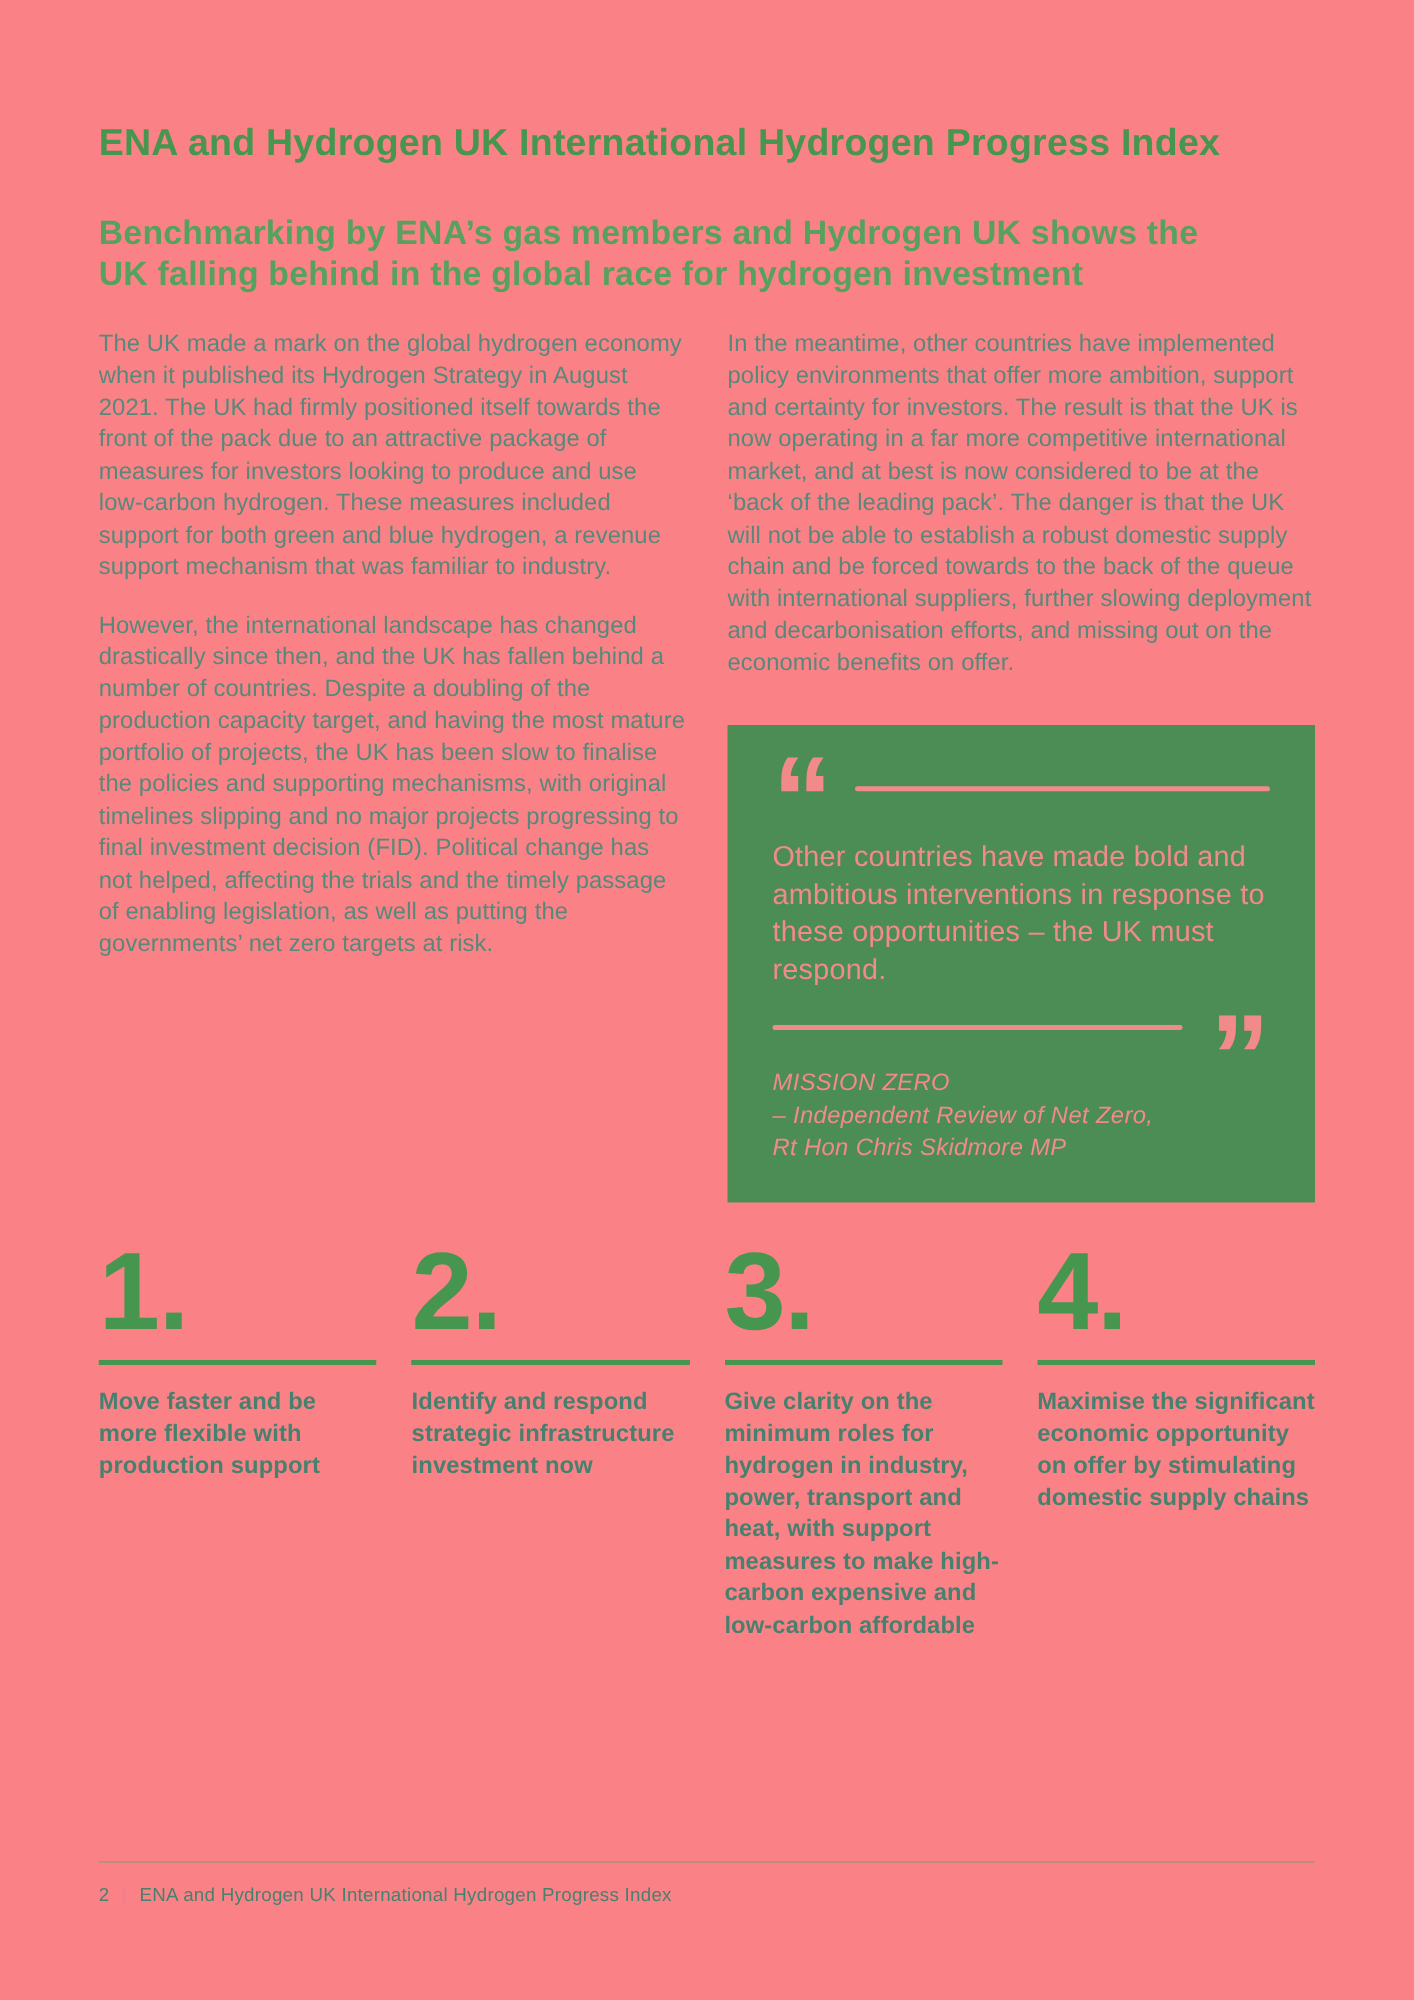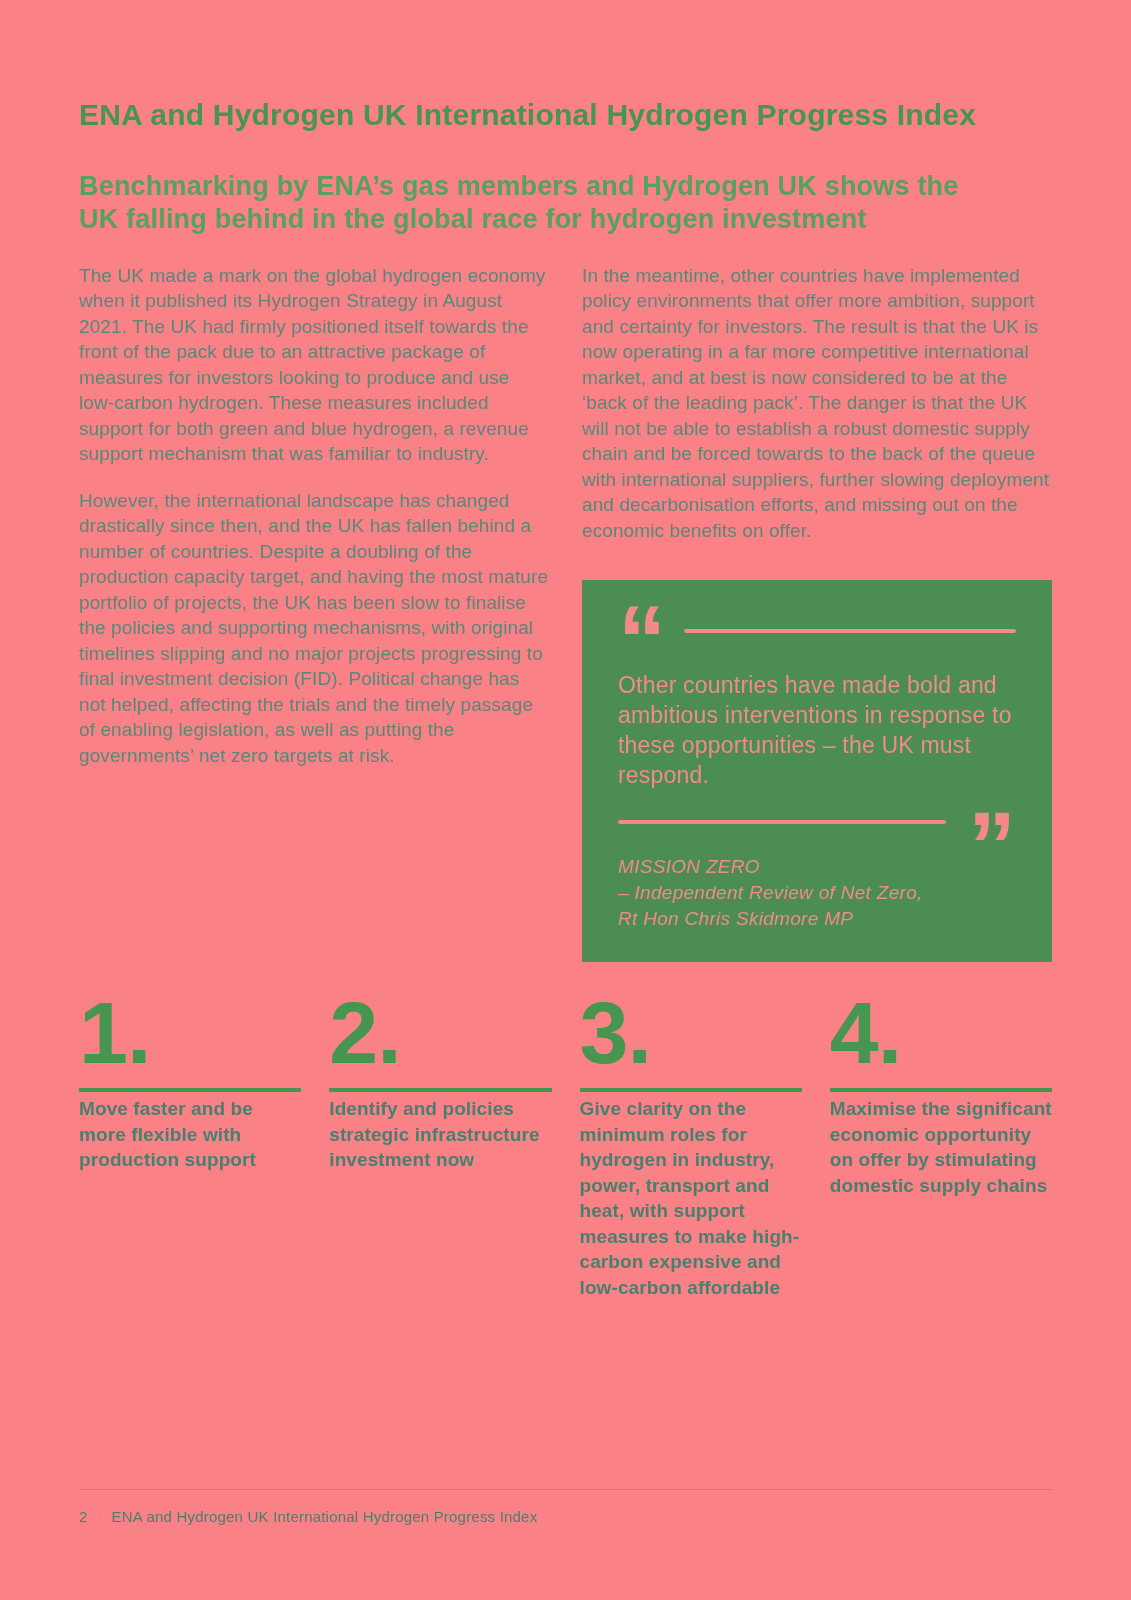--- a/index.html
+++ b/index.html
@@ -135,21 +135,21 @@
     font-weight: 700;
     line-height: 90px;
     letter-spacing: -1px;
   }
   .rec-rule {
     height: 4px;
     background: var(--heading, #46964f);
     margin-top: 10px;
   }
   .rec-text {
-    margin-top: 4px;
+    margin-top: 17px;
     color: var(--rec_text, #47806f);
     font-size: 19px;
     font-weight: 700;
     line-height: 25.5px;
     letter-spacing: 0.1px;
   }
   .footer-rule {
     position: absolute;
     left: 79px;
     right: 79px;
@@ -209,21 +209,21 @@
 
   <div class="rec-grid">
     <div class="rec-item">
       <div class="rec-num">1.</div>
       <div class="rec-rule"></div>
       <div class="rec-text">Move faster and be more flexible with production support</div>
     </div>
     <div class="rec-item">
       <div class="rec-num">2.</div>
       <div class="rec-rule"></div>
-      <div class="rec-text">Identify and policies strategic infrastructure investment now</div>
+      <div class="rec-text">Identify and respond strategic infrastructure investment now</div>
     </div>
     <div class="rec-item">
       <div class="rec-num">3.</div>
       <div class="rec-rule"></div>
       <div class="rec-text">Give clarity on the minimum roles for hydrogen in industry, power, transport and heat, with support measures to make high-carbon expensive and low-carbon affordable</div>
     </div>
     <div class="rec-item">
       <div class="rec-num">4.</div>
       <div class="rec-rule"></div>
       <div class="rec-text">Maximise the significant economic opportunity on offer by stimulating domestic supply chains</div>

